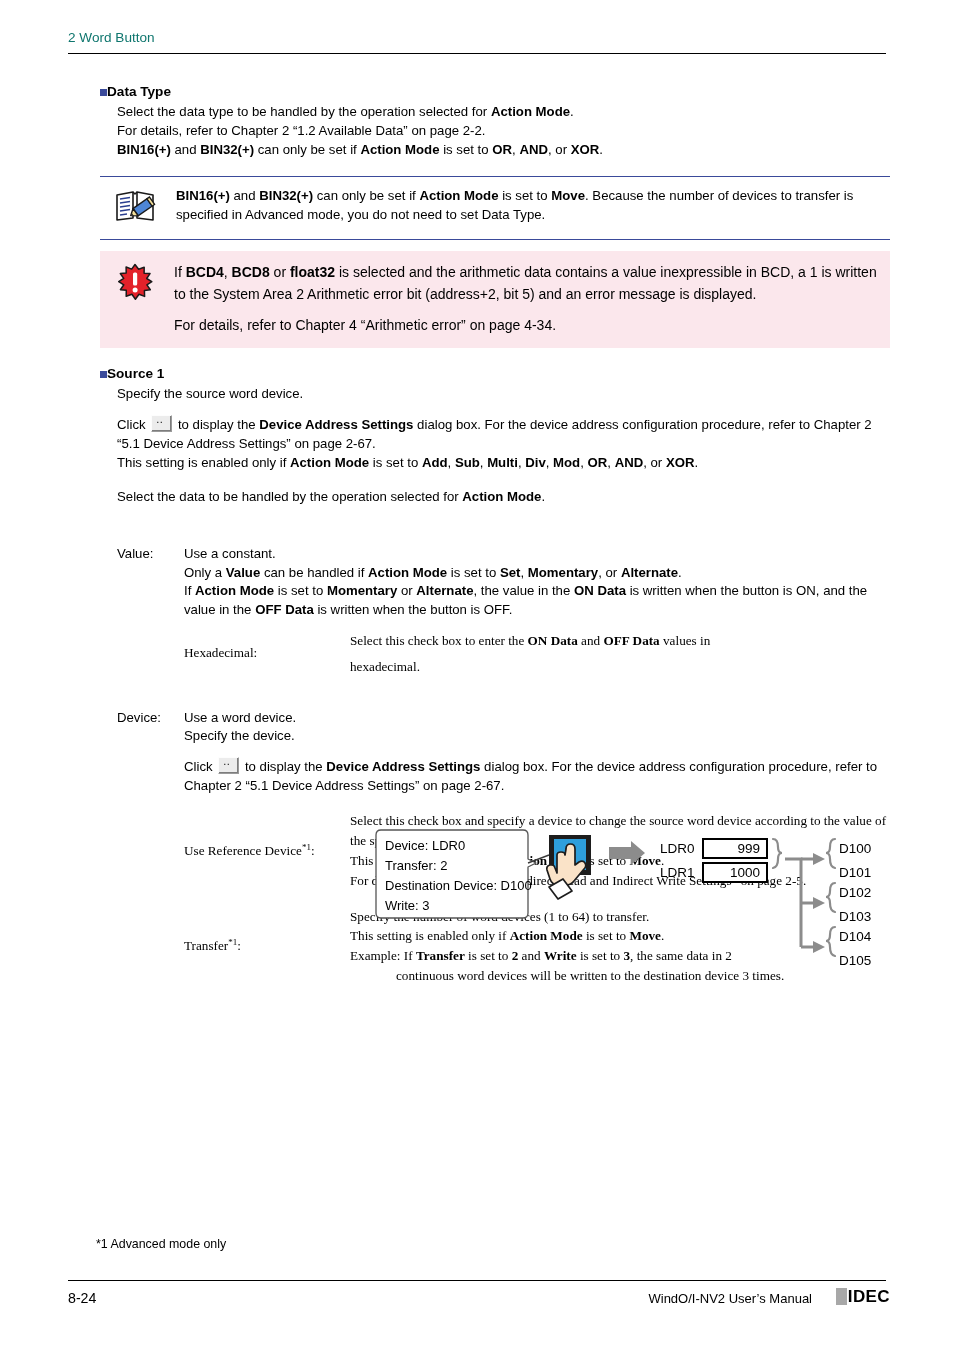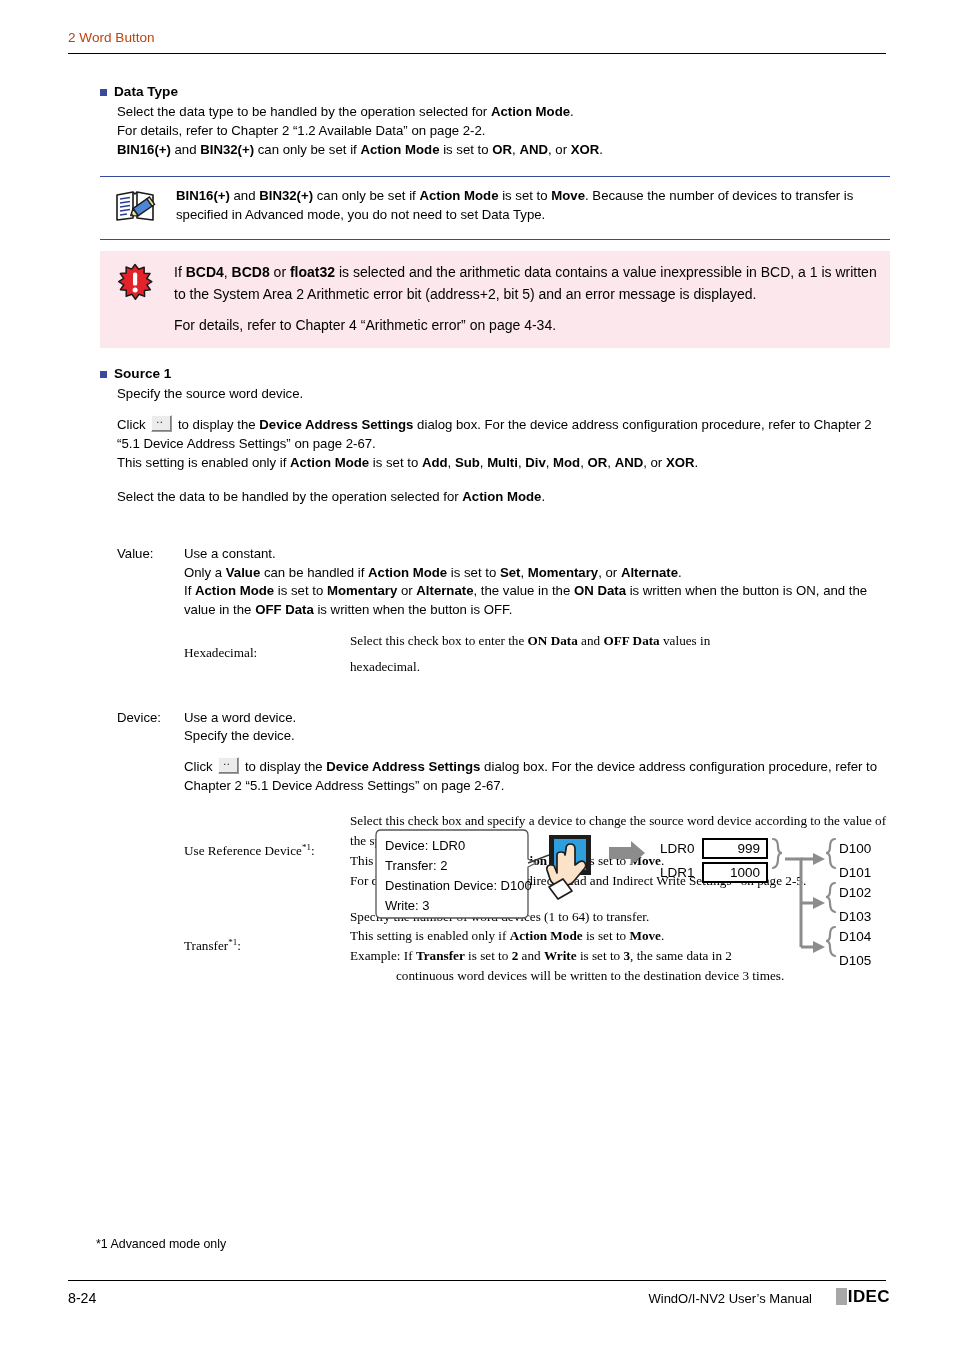--- a/index.html
+++ b/index.html
@@ -24,21 +24,21 @@
 
   
   .hdr {
     position: absolute;
     left: 68px;
     top: 28px;
     width: 818px;
   }
   .hdr-txt {
     font-size: 13.6px;
-    color: #c2410c;
+    color: #0f766e;
     padding-bottom: 6px;
   }
   .hdr-rule {
     border-bottom: 1.3px solid #000;
     width: 100%;
   }
 
   
   .content {
     position: absolute;
@@ -46,21 +46,20 @@
     top: 82px;
     width: 790px;
   }
 
   
   .sec-head {
     font-weight: bold;
     font-size: 13.6px;
     display: flex;
     align-items: center;
-    gap: 7px;
     margin-bottom: 2px;
   }
   .bullet {
     width: 7px;
     height: 7px;
     background: #3a4a9a;
     display: inline-block;
     flex: none;
     position: relative;
     top: 1px;

